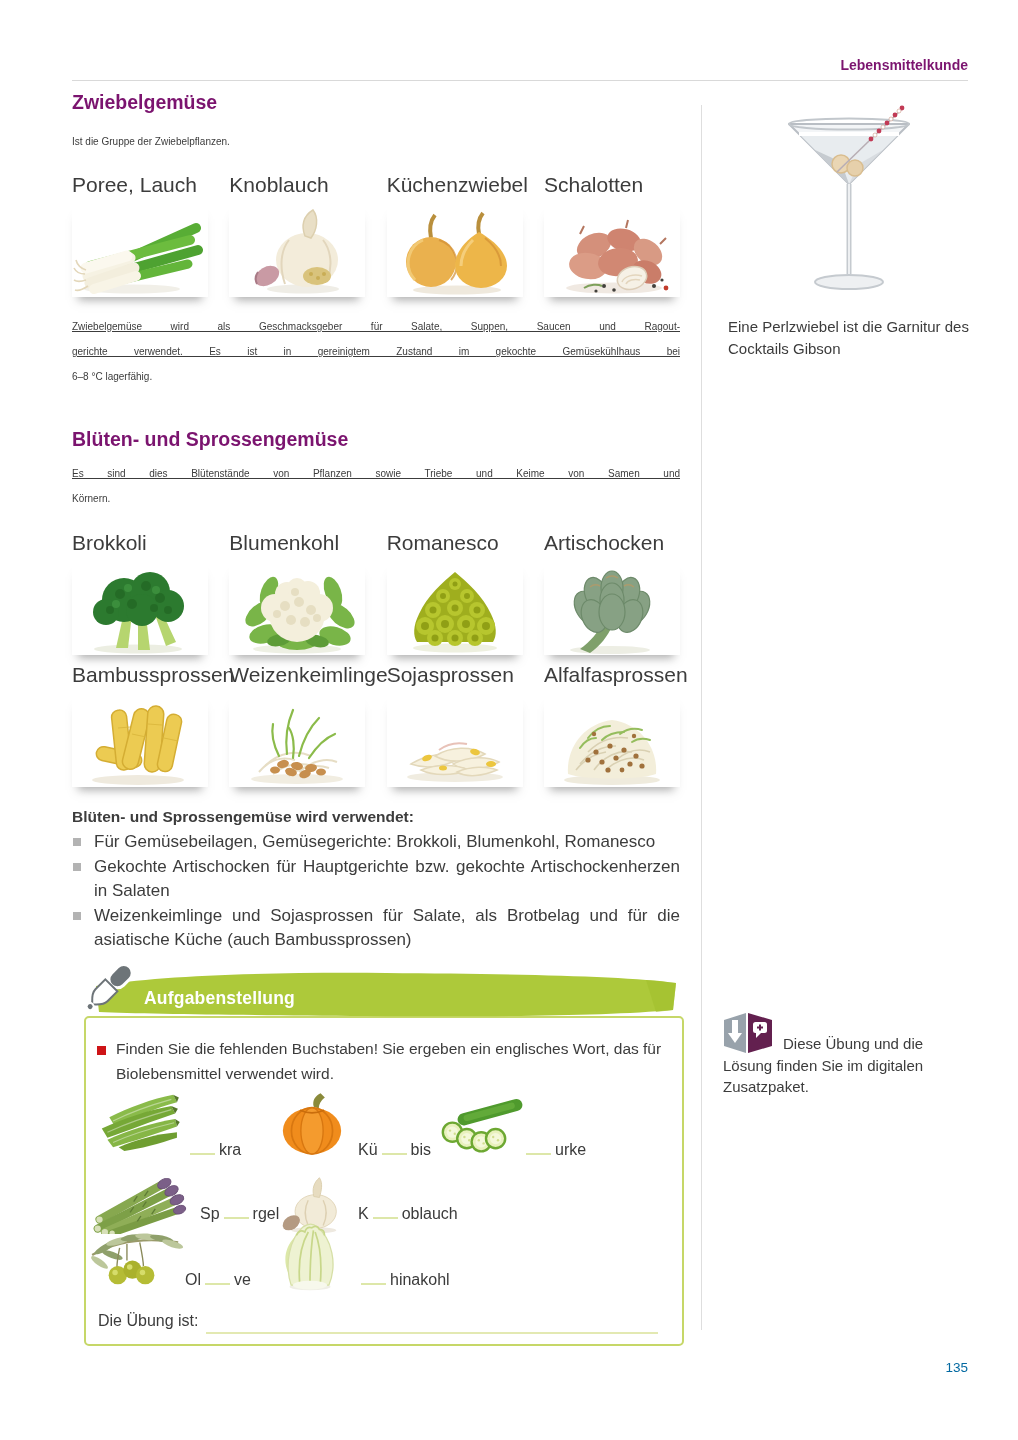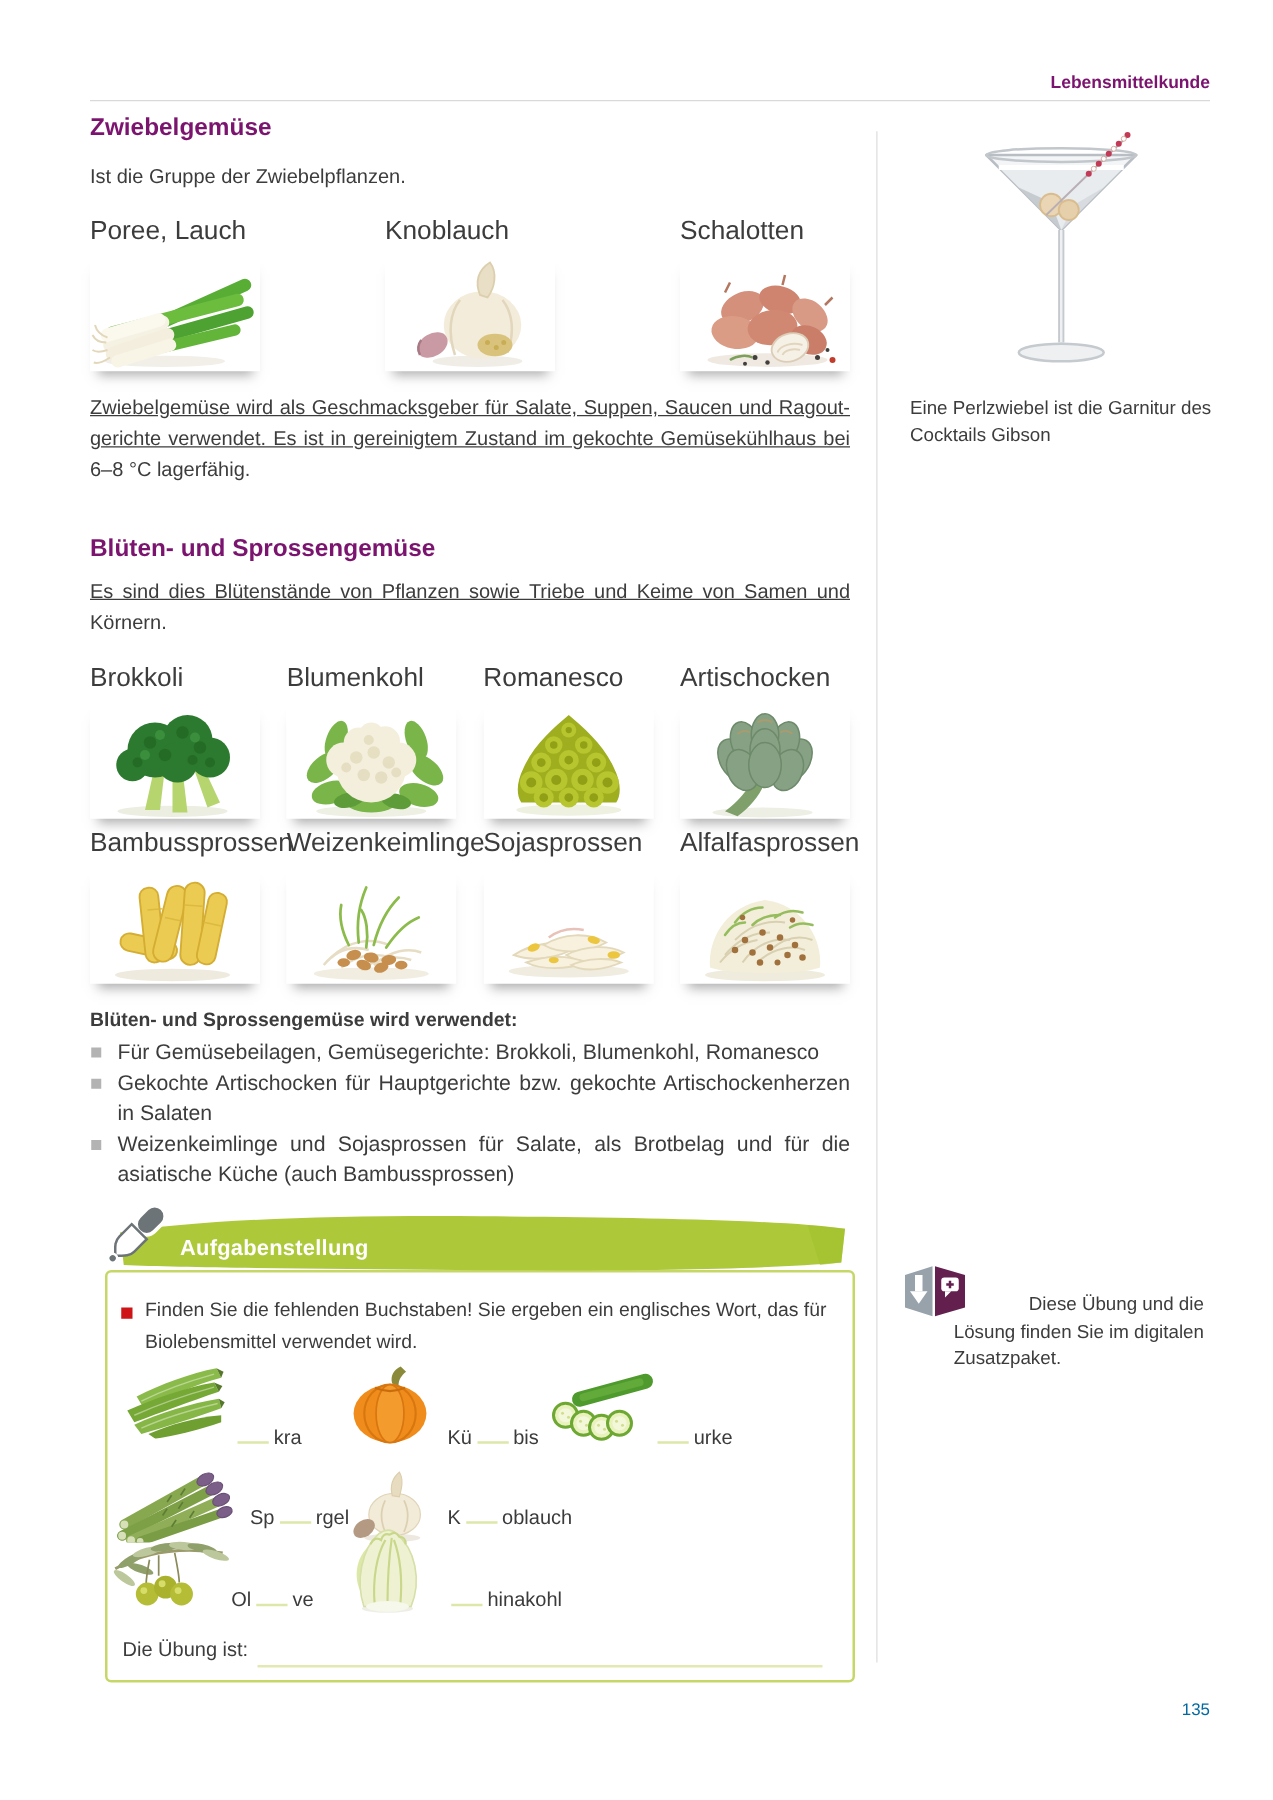--- a/index.html
+++ b/index.html
@@ -2,21 +2,21 @@
 <html><head>
 <meta charset="utf-8">
 <style>
   html,body{margin:0;padding:0;background:#fff;}
   .page{position:relative;width:1018px;height:1440px;background:#fff;overflow:hidden;
         font-family:"Liberation Sans",sans-serif;color:#3c3c3c;}
   .abs{position:absolute;}
   .rule{left:72px;top:80px;width:896px;height:1px;background:#d9d9d9;}
   .hdr{right:50px;top:57px;font-size:14px;font-weight:bold;color:#7b146f;}
   .h2{font-size:19.5px;font-weight:bold;color:#7b146f;line-height:24px;}
-  .body-text{font-size:16px;line-height:25px;color:#3c3c3c;}
+  .body-text{font-size:10px;line-height:25px;color:#3c3c3c;}
   .jline{text-align:justify;text-align-last:justify;text-decoration:underline;}
   .grid{display:flex;justify-content:space-between;width:608px;}
   .cell{width:136px;}
   .veg-label{font-size:21px;line-height:22px;color:#3c3c3c;margin-bottom:8px;white-space:nowrap;}
   .tile{width:136px;background:#fff;box-shadow:0 9px 9px -6px rgba(90,90,90,.5);}
   .tile svg{display:block;width:136px;}
   .usage-title{font-size:15.5px;font-weight:bold;line-height:25px;}
   ul.usage{margin:1px 0 0 0;padding:0;list-style:none;width:608px;}
   ul.usage li{position:relative;padding-left:22px;font-size:17px;line-height:24.5px;text-align:justify;}
   ul.usage li::before{content:"";position:absolute;left:1px;top:8px;width:8px;height:8px;background:#b3b3b3;}
@@ -25,21 +25,21 @@
   .banner-label{left:144px;top:988px;font-size:17.5px;font-weight:bold;color:#fff;letter-spacing:.2px;}
   .pencil{left:78px;top:958px;width:66px;height:66px;}
   .instr-bullet{left:97px;top:1046px;width:9px;height:9px;background:#ce1417;}
   .instr{left:116px;top:1036px;width:552px;font-size:15.5px;line-height:25px;}
   .exword{font-size:16px;color:#3b3b3b;white-space:nowrap;}
   .blank{display:inline-block;width:25px;height:13px;border-bottom:2px solid #dde7a9;margin:0 4px;}
   .sol-label{left:98px;top:1312px;font-size:16px;}
   .sol-line{left:206px;top:1310px;width:452px;height:22px;border-bottom:2px solid #e3e9b2;}
   .divider{left:701px;top:105px;width:1px;height:1225px;background:#dedede;}
   .caption{left:728px;top:316px;width:250px;font-size:15px;line-height:21.5px;}
-  .note{left:723px;top:1033px;width:235px;font-size:15px;line-height:21.5px;text-indent:60px;margin-left:40px;}
+  .note{left:723px;top:1033px;width:235px;font-size:15px;line-height:21.5px;text-indent:60px;}
   .cube{left:723px;top:1012px;width:50px;height:42px;}
   .pageno{right:50px;top:1360px;font-size:13.5px;color:#0369a1;font-weight:normal;}
 </style>
 </head>
 <body>
 
 <div class="page">
 
   <div class="abs hdr">Lebensmittelkunde</div>
   <div class="abs rule"></div>
@@ -85,20 +85,36 @@
           <path d="M94,36 C102,46 104,62 98,78" fill="none" stroke="#e2d6bc" stroke-width="2"></path>
           <path d="M76,32 C72,22 74,12 84,6 C90,14 88,26 82,34 Z" fill="#e9dfc6" stroke="#dccfae" stroke-width="1.5"></path>
           <ellipse cx="88" cy="72" rx="14" ry="9" fill="#d9c37c"></ellipse>
           <g fill="#c9ad55">
               <circle cx="82" cy="70" r="2"></circle>
               <circle cx="89" cy="74" r="2"></circle>
               <circle cx="95" cy="70" r="2"></circle>
             </g>
           <ellipse cx="38" cy="72" rx="13" ry="9" transform="rotate(-30 38 72)" fill="#c99aa4"></ellipse>
           <path d="M28,80 C26,76 26,72 29,68" stroke="#a87a86" stroke-width="2" fill="none"></path>
+        </svg>
+      </div>
+    </div>
+    <div class="cell">
+      <div class="veg-label">Küchenzwiebel</div>
+      <div class="tile">
+        <svg viewBox="0 0 136 93">
+          <ellipse cx="70" cy="86" rx="44" ry="4.5" fill="#efe9dd"></ellipse>
+          <path d="M44,34 C42,24 44,16 48,11" stroke="#b98f3c" stroke-width="4" fill="none"></path>
+          <circle cx="44" cy="58" r="25" fill="#eab14e"></circle>
+          <path d="M52,36 a25,25 0 0 1 12,40" fill="none" stroke="#d28f34" stroke-width="2" opacity=".7"></path>
+          <path d="M36,36 a25,25 0 0 0 -8,40" fill="none" stroke="#f4cf7e" stroke-width="3" opacity=".8"></path>
+          <path d="M92,30 C90,20 92,14 96,9" stroke="#b98f3c" stroke-width="4" fill="none"></path>
+          <path d="M92,28 C76,38 68,50 68,62 a26,22 0 0 0 52,0 C120,48 106,36 92,28 Z" fill="#edb649"></path>
+          <path d="M98,34 C108,42 114,52 114,62" stroke="#d28f34" stroke-width="2" fill="none" opacity=".7"></path>
+          <path d="M86,36 C78,44 74,52 74,62" stroke="#f6d488" stroke-width="3" fill="none" opacity=".8"></path>
         </svg>
       </div>
     </div>
     <div class="cell">
       <div class="veg-label">Schalotten</div>
       <div class="tile">
         <svg viewBox="0 0 136 93">
           <ellipse cx="70" cy="84" rx="48" ry="5.5" fill="#f0e9e2"></ellipse>
           <ellipse cx="50" cy="42" rx="18" ry="12" transform="rotate(-25 50 42)" fill="#d4907b"></ellipse>
           <ellipse cx="80" cy="36" rx="17" ry="11" transform="rotate(15 80 36)" fill="#cf8470"></ellipse>

